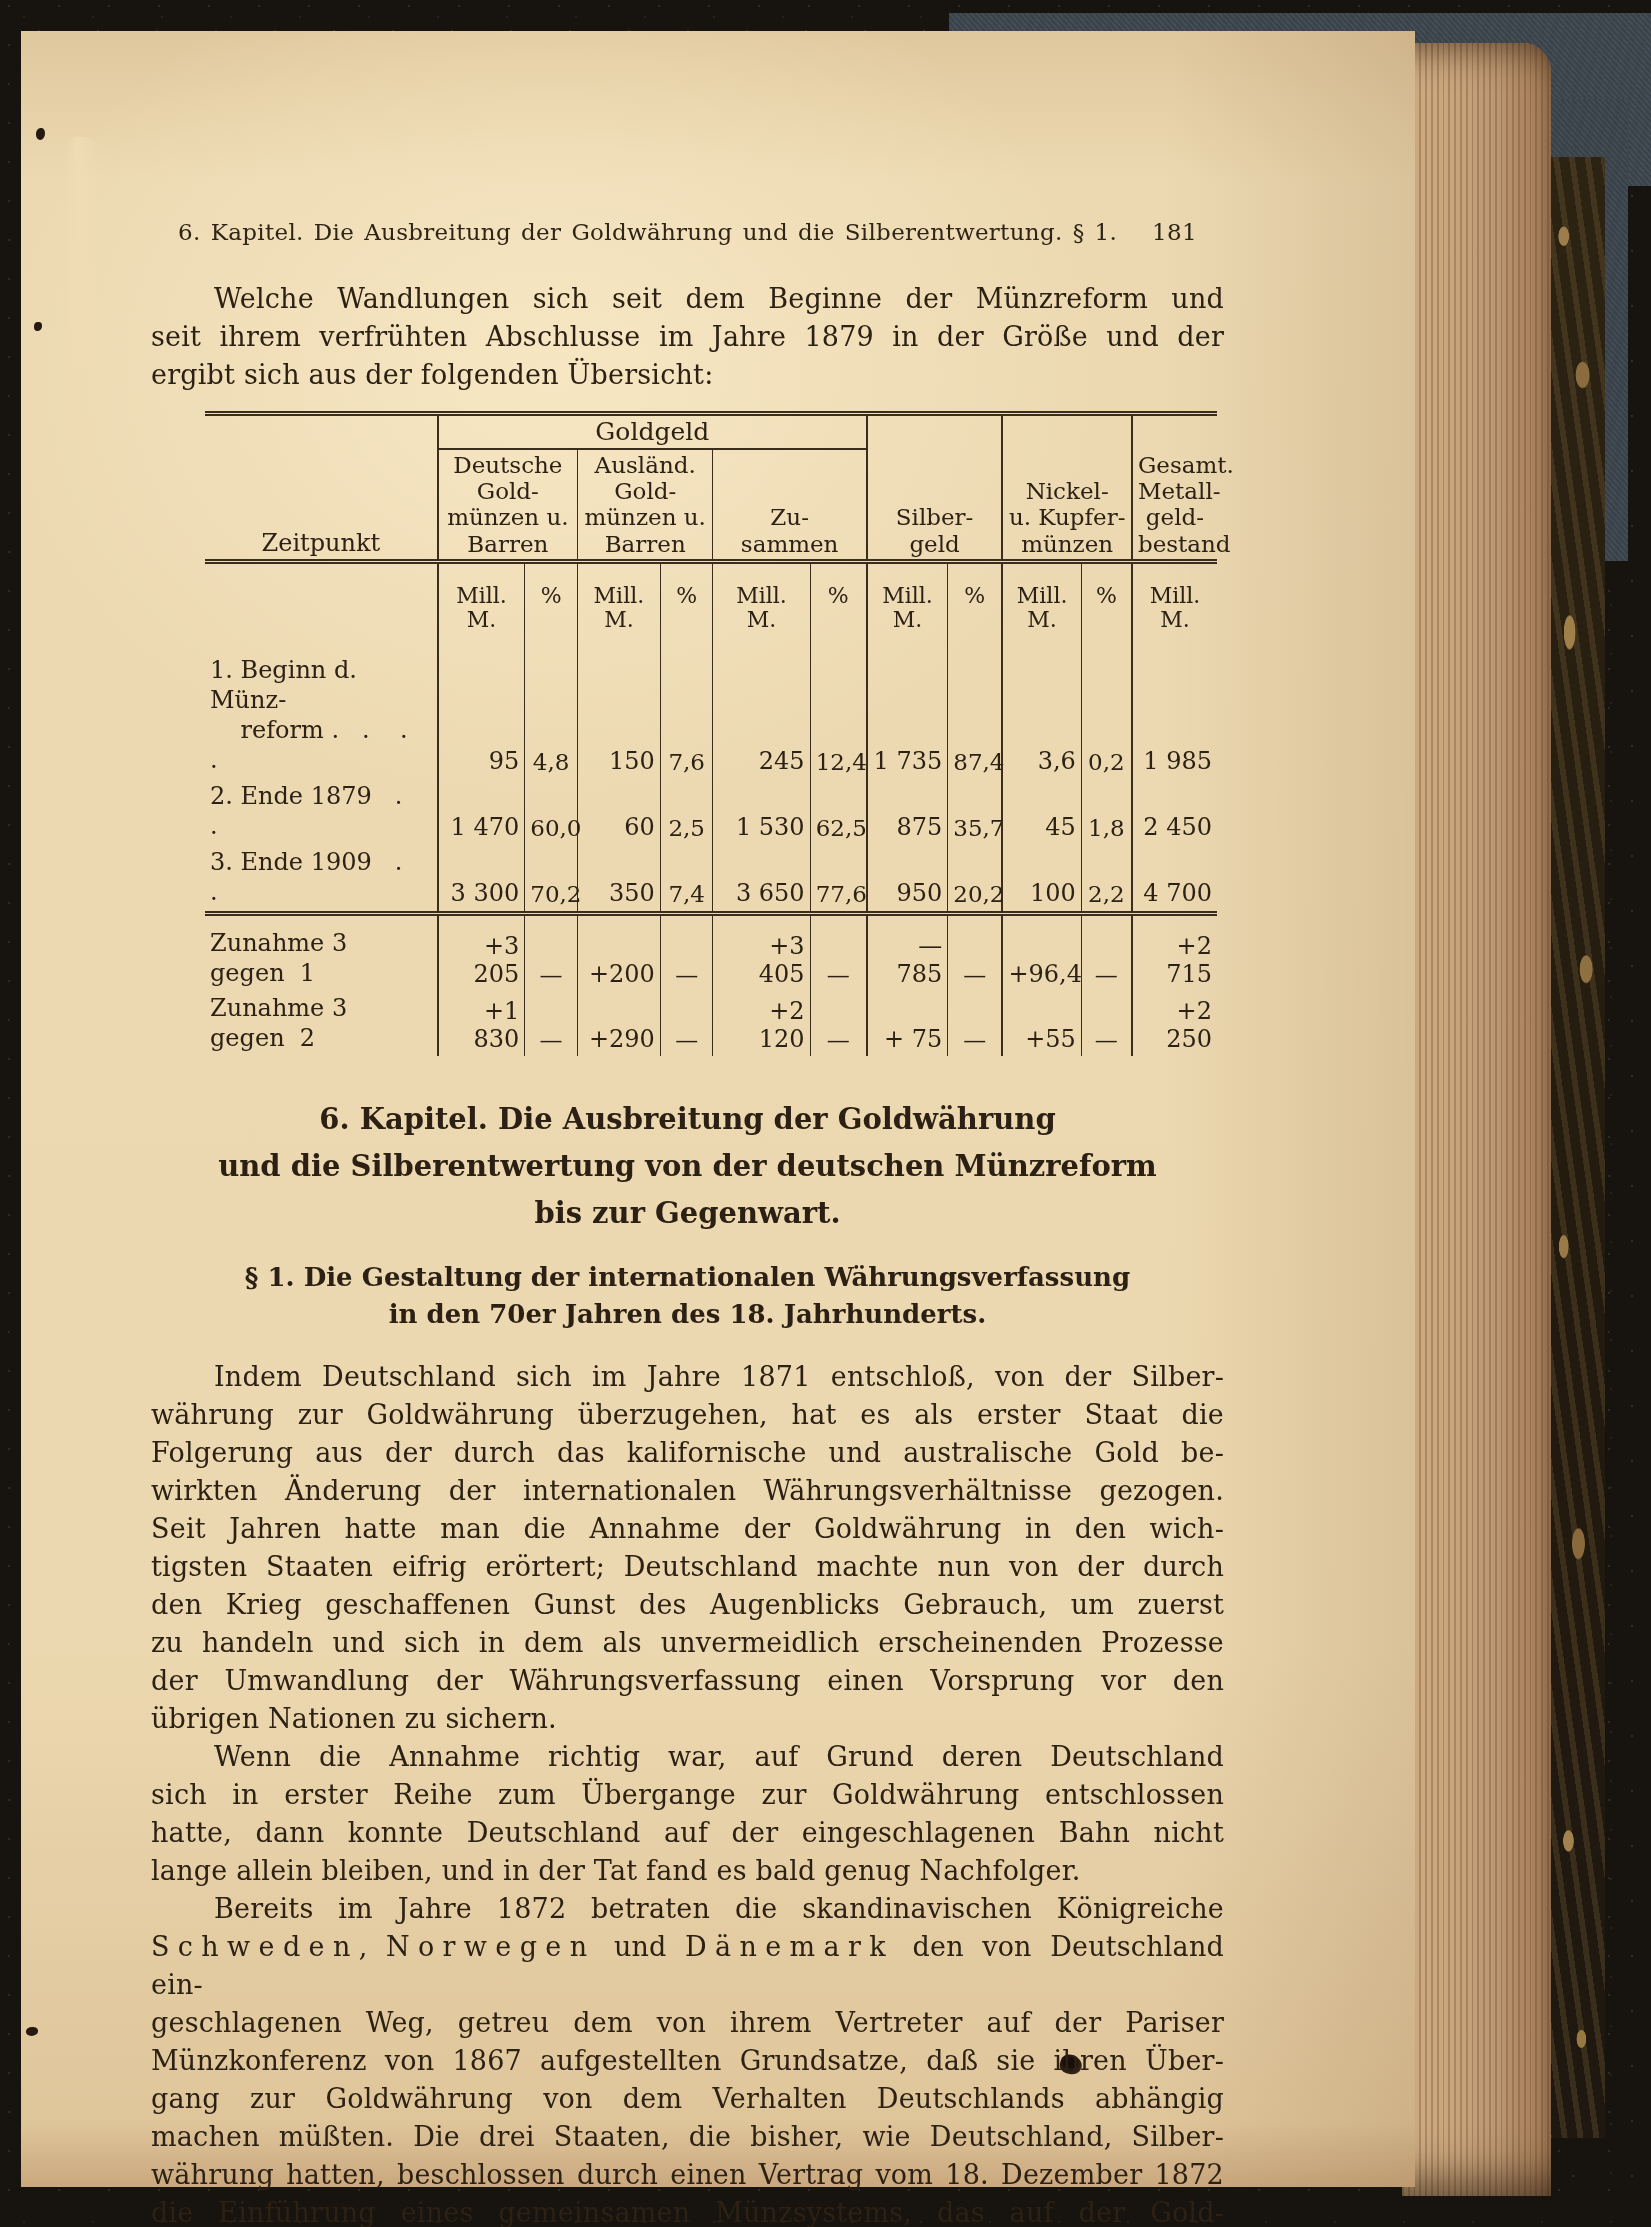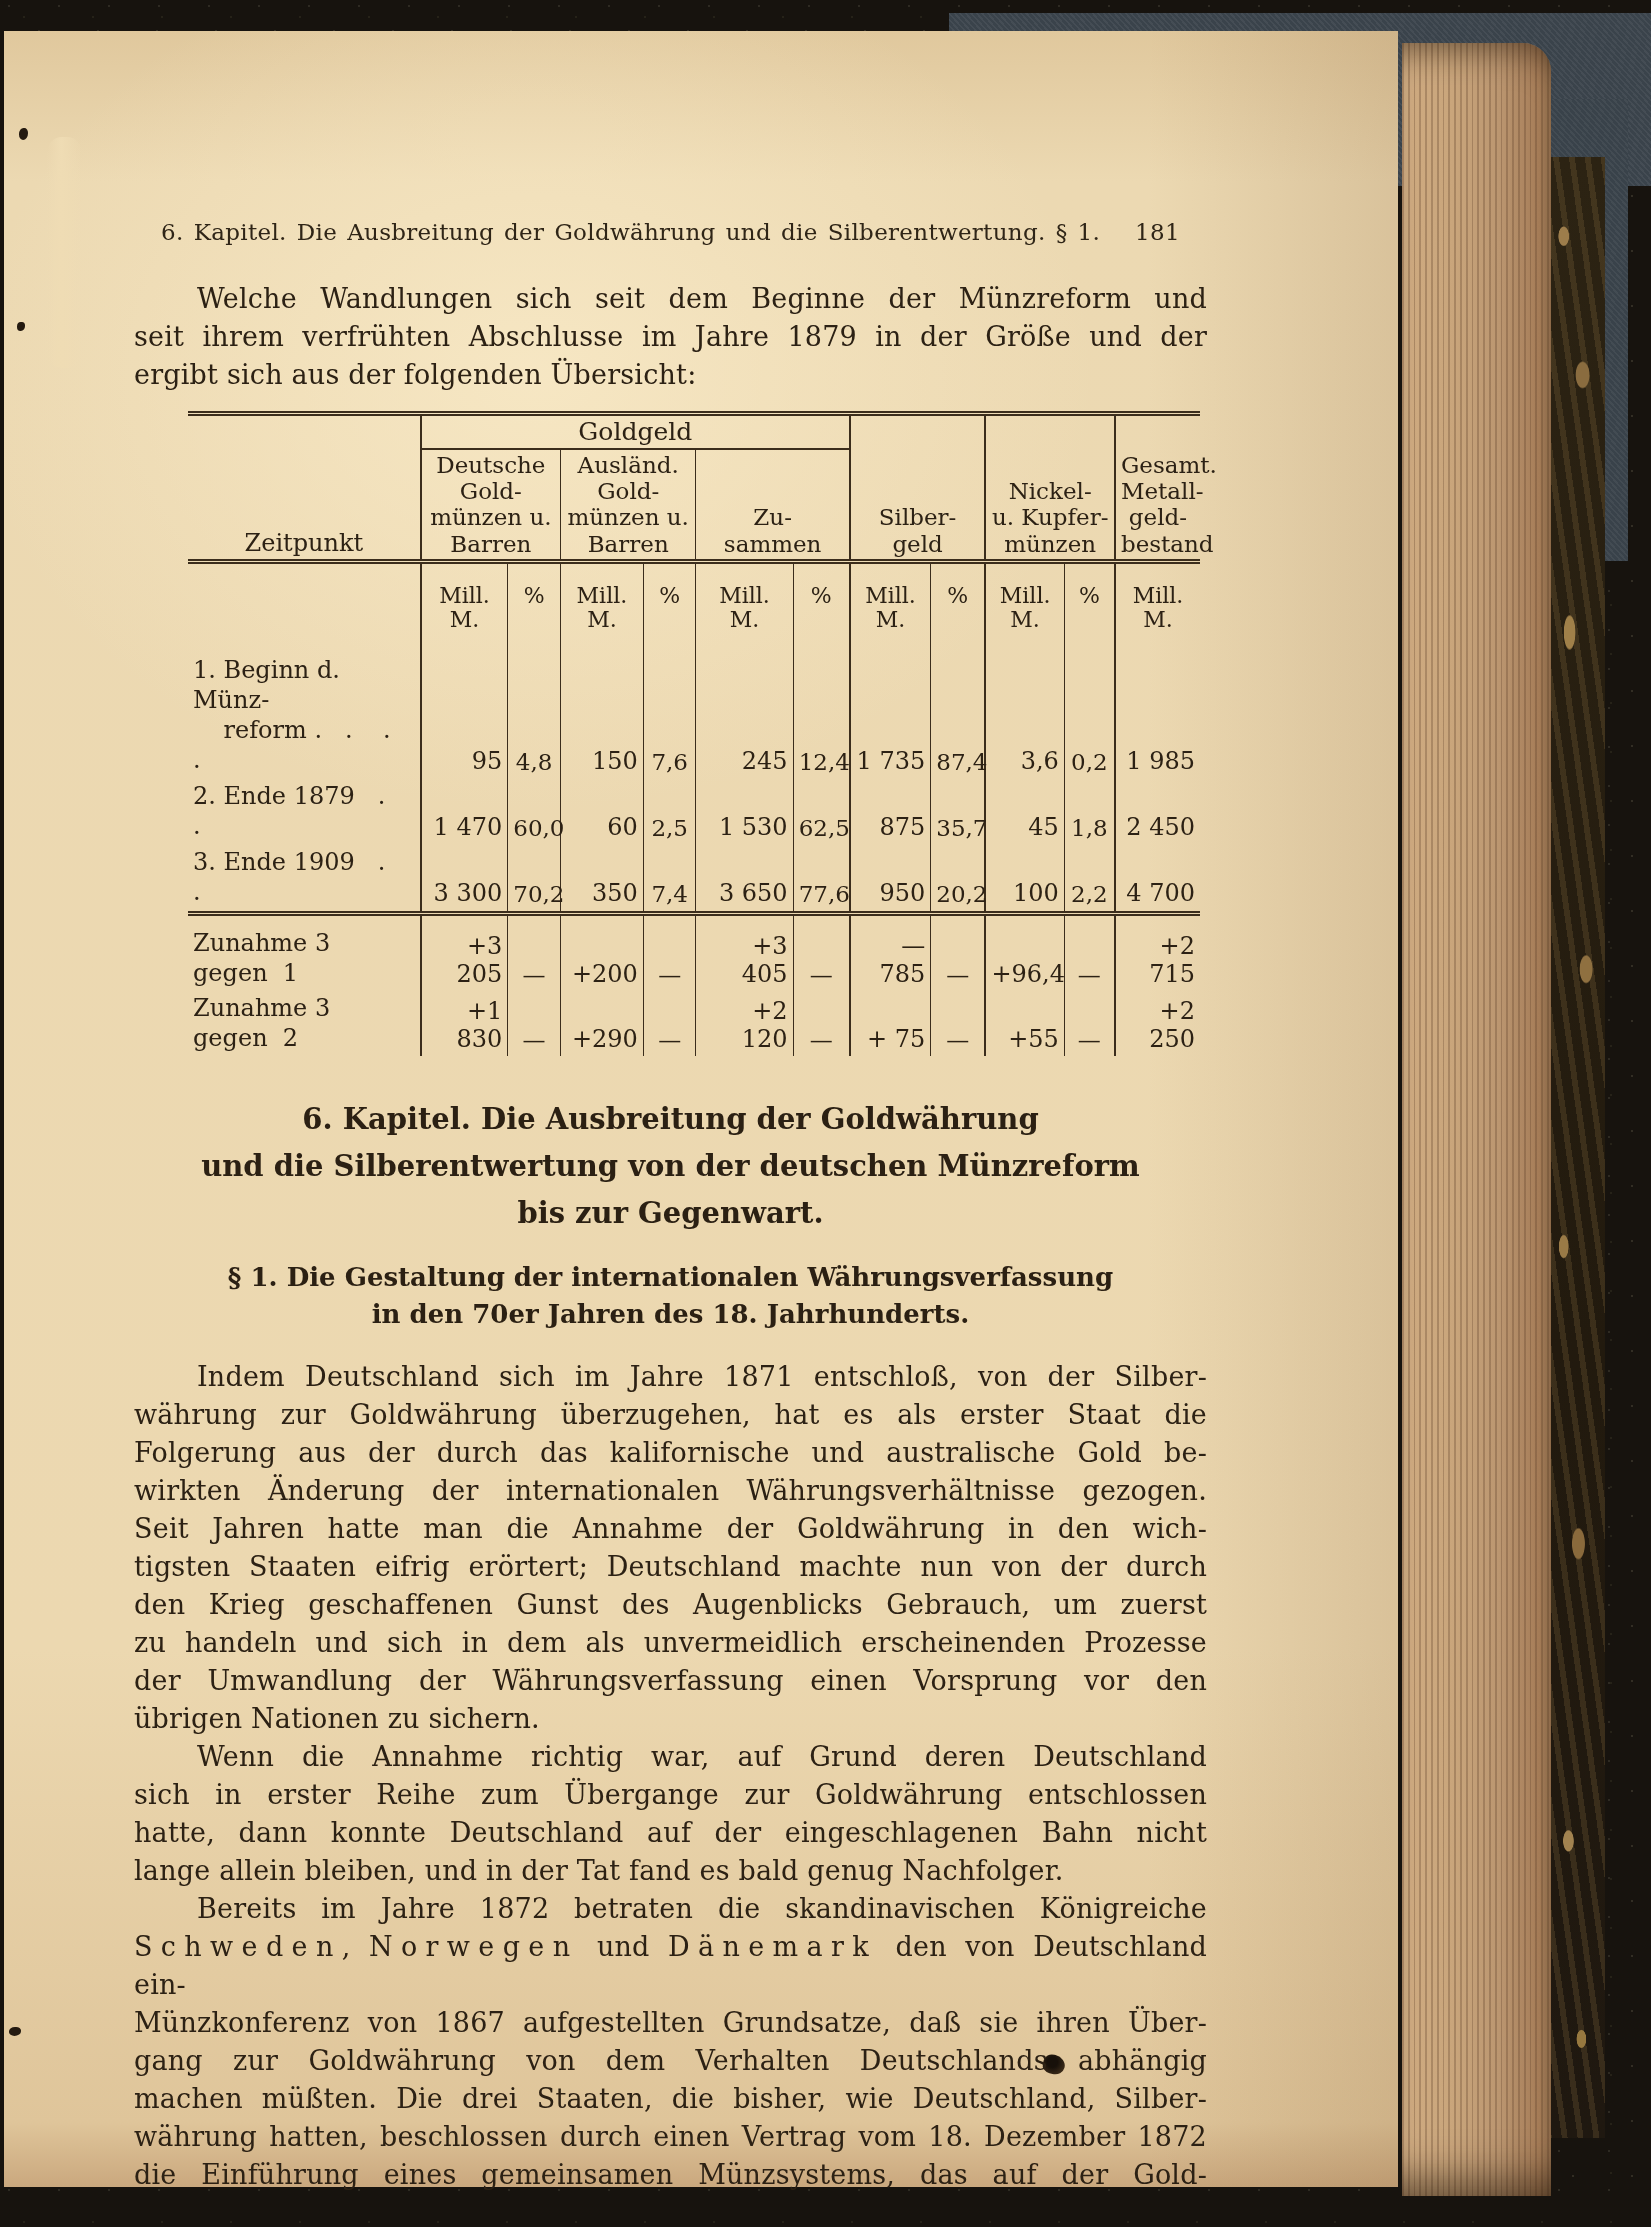--- a/index.html
+++ b/index.html
@@ -30,21 +30,21 @@
       repeating-linear-gradient(82deg, rgba(150,120,70,.22) 0 5.8px, rgba(0,0,0,0) 5.8px 15.7px),
       linear-gradient(180deg, #2c2313, #221a0e 60%, #1f1810);}
   
   .fore-edge{position:absolute;left:1402px;top:43px;width:149px;height:2153px;
     border-top-right-radius:28px;
     background:
       repeating-linear-gradient(90deg, rgba(92,62,40,.30) 0 1.7px, rgba(0,0,0,0) 1.7px 5.8px),
       linear-gradient(90deg, #cfab81 0%, #c9a57b 35%, #bb9670 65%, #a67d58 92%, #93704e 100%);
     box-shadow:inset 0 33px 33px -25px rgba(40,25,12,.55), inset 0 -50px 41px -33px rgba(40,25,12,.6);}
   
-  .page{position:absolute;left:4px;top:31px;width:1394px;height:2156px;
+  .page{position:absolute;left:21px;top:31px;width:1394px;height:2156px;
     background:
       radial-gradient(908px 702px at 38% 16%, rgba(248,233,198,.85) 0%, rgba(248,233,198,0) 62%),
       linear-gradient(90deg, rgba(0,0,0,0) 82%, rgba(130,90,50,.18) 100%),
       linear-gradient(180deg, #e0c89d 0%, #ecd9b2 7%, #ecd8b0 75%, #dfc59a 97%, #caa87e 100%);
     color:#2d2316;}
   .gutter{position:absolute;left:0;top:0;bottom:0;width:116px;pointer-events:none;
     background:linear-gradient(90deg, #c8a478 0px, #dcc197 13.2px, #b99succeed468 21.5px, #8f6f4e 31px, #c6a378 45px, #e0c89f 71px, rgba(224,200,159,0) 116px);}
   .speck{position:absolute;background:#241a10;border-radius:50% 40% 55% 45%;}
   .ink-blot{position:absolute;left:1039px;top:2024px;width:22px;height:19px;
     background:radial-gradient(circle at 40% 40%, #17100a 30%, #3a2a18 75%, rgba(58,42,24,0) 100%);
@@ -279,20 +279,21 @@
           </div>
           <div class="para">
             <div class="pline ind">Wenn die Annahme richtig war, auf Grund deren Deutschland</div>
             <div class="pline">sich in erster Reihe zum Übergange zur Goldwährung entschlossen</div>
             <div class="pline">hatte, dann konnte Deutschland auf der eingeschlagenen Bahn nicht</div>
             <div class="pline noj">lange allein bleiben, und in der Tat fand es bald genug Nachfolger.</div>
           </div>
           <div class="para">
             <div class="pline ind">Bereits im Jahre 1872 betraten die skandinavischen Königreiche</div>
             <div class="pline"><span class="spaced">Schweden</span><span>, </span><span class="spaced">Norwegen</span><span> und </span><span class="spaced">Dänemark</span><span> den von Deutschland ein-</span></div>
+            <div class="pline">geschlagenen Weg, getreu dem von ihrem Vertreter auf der Pariser</div>
             <div class="pline">Münzkonferenz von 1867 aufgestellten Grundsatze, daß sie ihren Über-</div>
             <div class="pline">gang zur Goldwährung von dem Verhalten Deutschlands abhängig</div>
             <div class="pline">machen müßten.  Die drei Staaten, die bisher, wie Deutschland, Silber-</div>
             <div class="pline">währung hatten, beschlossen durch einen Vertrag vom 18. Dezember 1872</div>
             <div class="pline">die Einführung eines gemeinsamen Münzsystems, das auf der Gold-</div>
           </div>
         </div>
 
     </div>
   </div>

